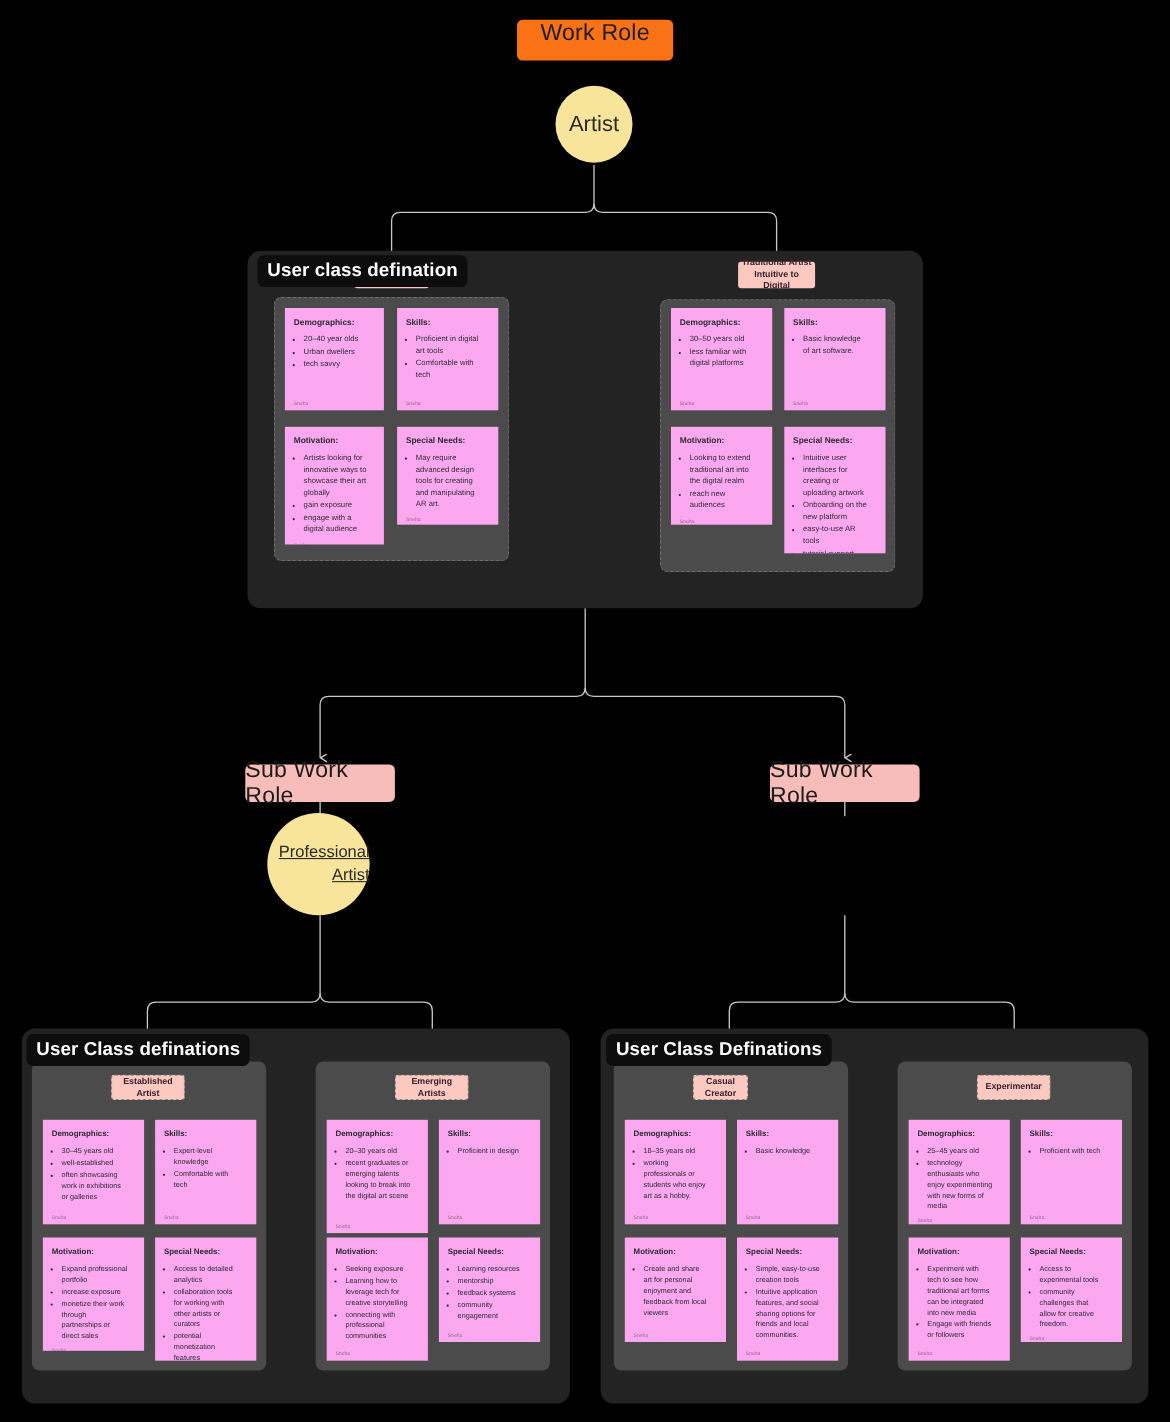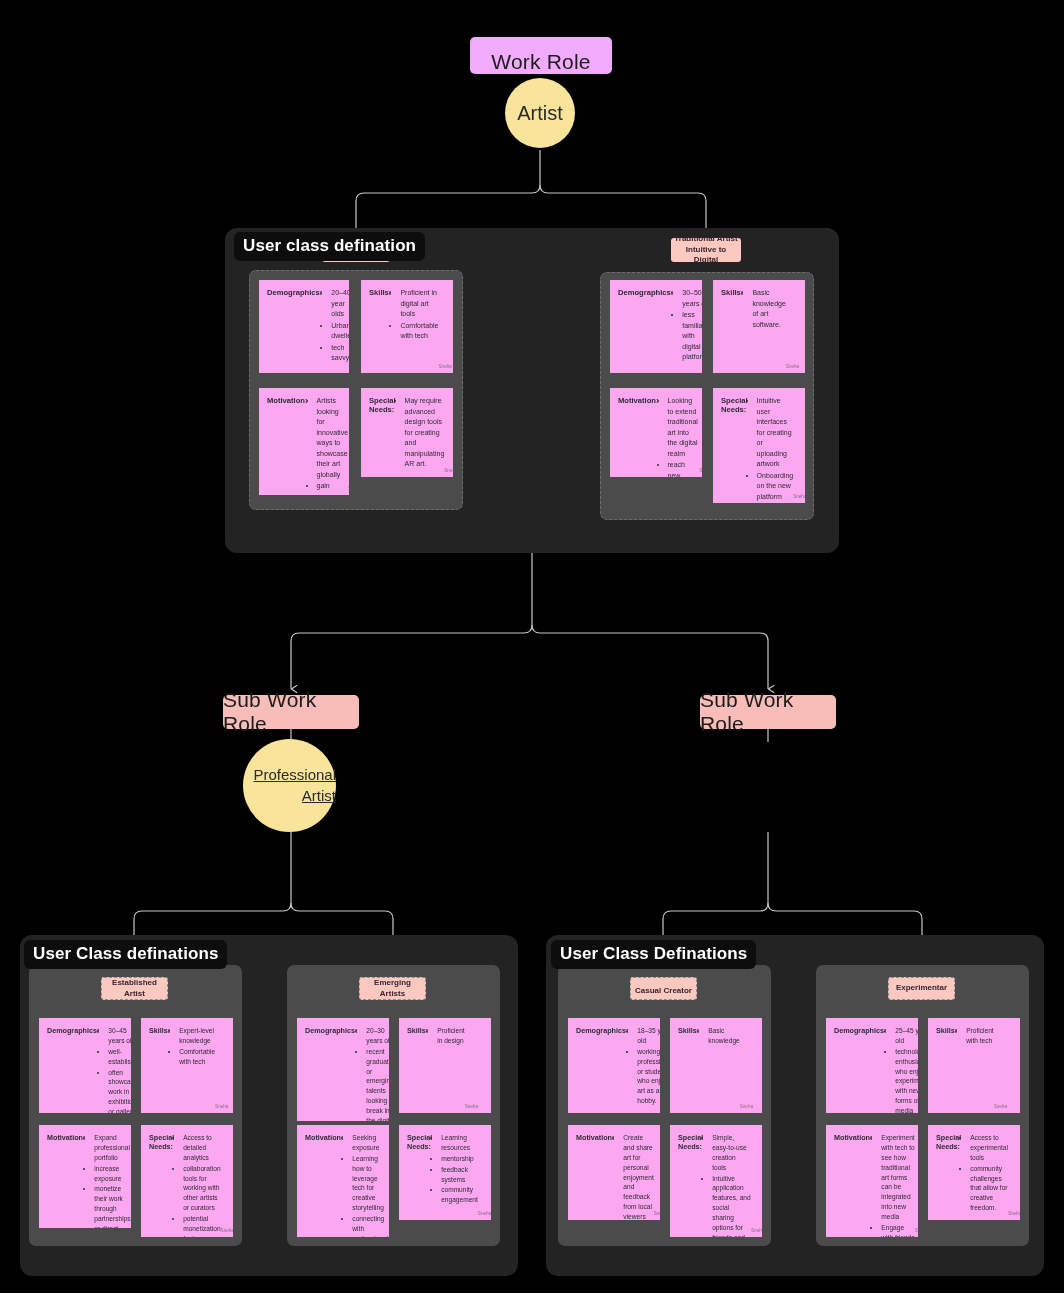--- a/index.html
+++ b/index.html
@@ -18,27 +18,26 @@
   svg.wires {
     position: absolute;
     left: 0; top: 0;
     width: 1064px; height: 1293px;
     pointer-events: none;
   }
 
   
   .role-chip {
     position: absolute;
-    display: flex; align-items: flex-end; justify-content: center;
-    background: #f0abfc;
+    display: flex; align-items: flex-start; justify-content: center;
+    background: #f97316;
     color: #1c1c1c;
     font-size: 21px;
     border-radius: 5px;
     letter-spacing: .2px;
-    margin-top: 19px;
   }
   .subrole-chip {
     position: absolute;
     display: flex; align-items: center; justify-content: center;
     background: #F8BDB8;
     color: #1c1c1c;
     font-size: 21px;
     border-radius: 5px;
     letter-spacing: .2px;
   }
@@ -102,20 +101,21 @@
   }
   .class-badge.outlined { border: 1px dashed #8d8d8d; }
 
   
   .note {
     position: absolute;
     background: #FCA8F0;
     color: #2b2b33;
     padding: 8px 15px 4px 8px;
     display: flex;
+    flex-direction: column;
     overflow: hidden;
   }
   .note .note-title {
     font-size: 7.2px;
     font-weight: 600;
     margin-bottom: 7px;
     color: #2b2b33;
   }
   .note ul {
     margin: 0; padding-left: 9px;
@@ -362,21 +362,21 @@
       <li>mentorship</li>
       <li>feedback systems</li>
       <li>community engagement</li>
     </ul>
     <div class="note-author">Sneha</div>
   </div>
 
   <div class="frame" style="left:546px; top:935px; width:498px; height:341px;"></div>
   <div class="frame-label" style="left:551px; top:940px;">User Class Definations</div>
 
-  <div class="class-badge outlined" style="left:630px; top:977px; width:67px; height:23px;align-items:flex-end;">
+  <div class="class-badge outlined" style="left:630px; top:977px; width:50px; height:23px;">
     <span>Casual Creator</span>
   </div>
   <div class="group" style="left:558px; top:965px; width:213px; height:281px;"></div>
 
   <div class="note" style="left:568px; top:1018px; width:92px; height:95px;">
     <div class="note-title">Demographics:</div>
     <ul>
       <li>18–35 years old</li>
       <li>working professionals or students who enjoy art as a hobby.</li>
     </ul>

